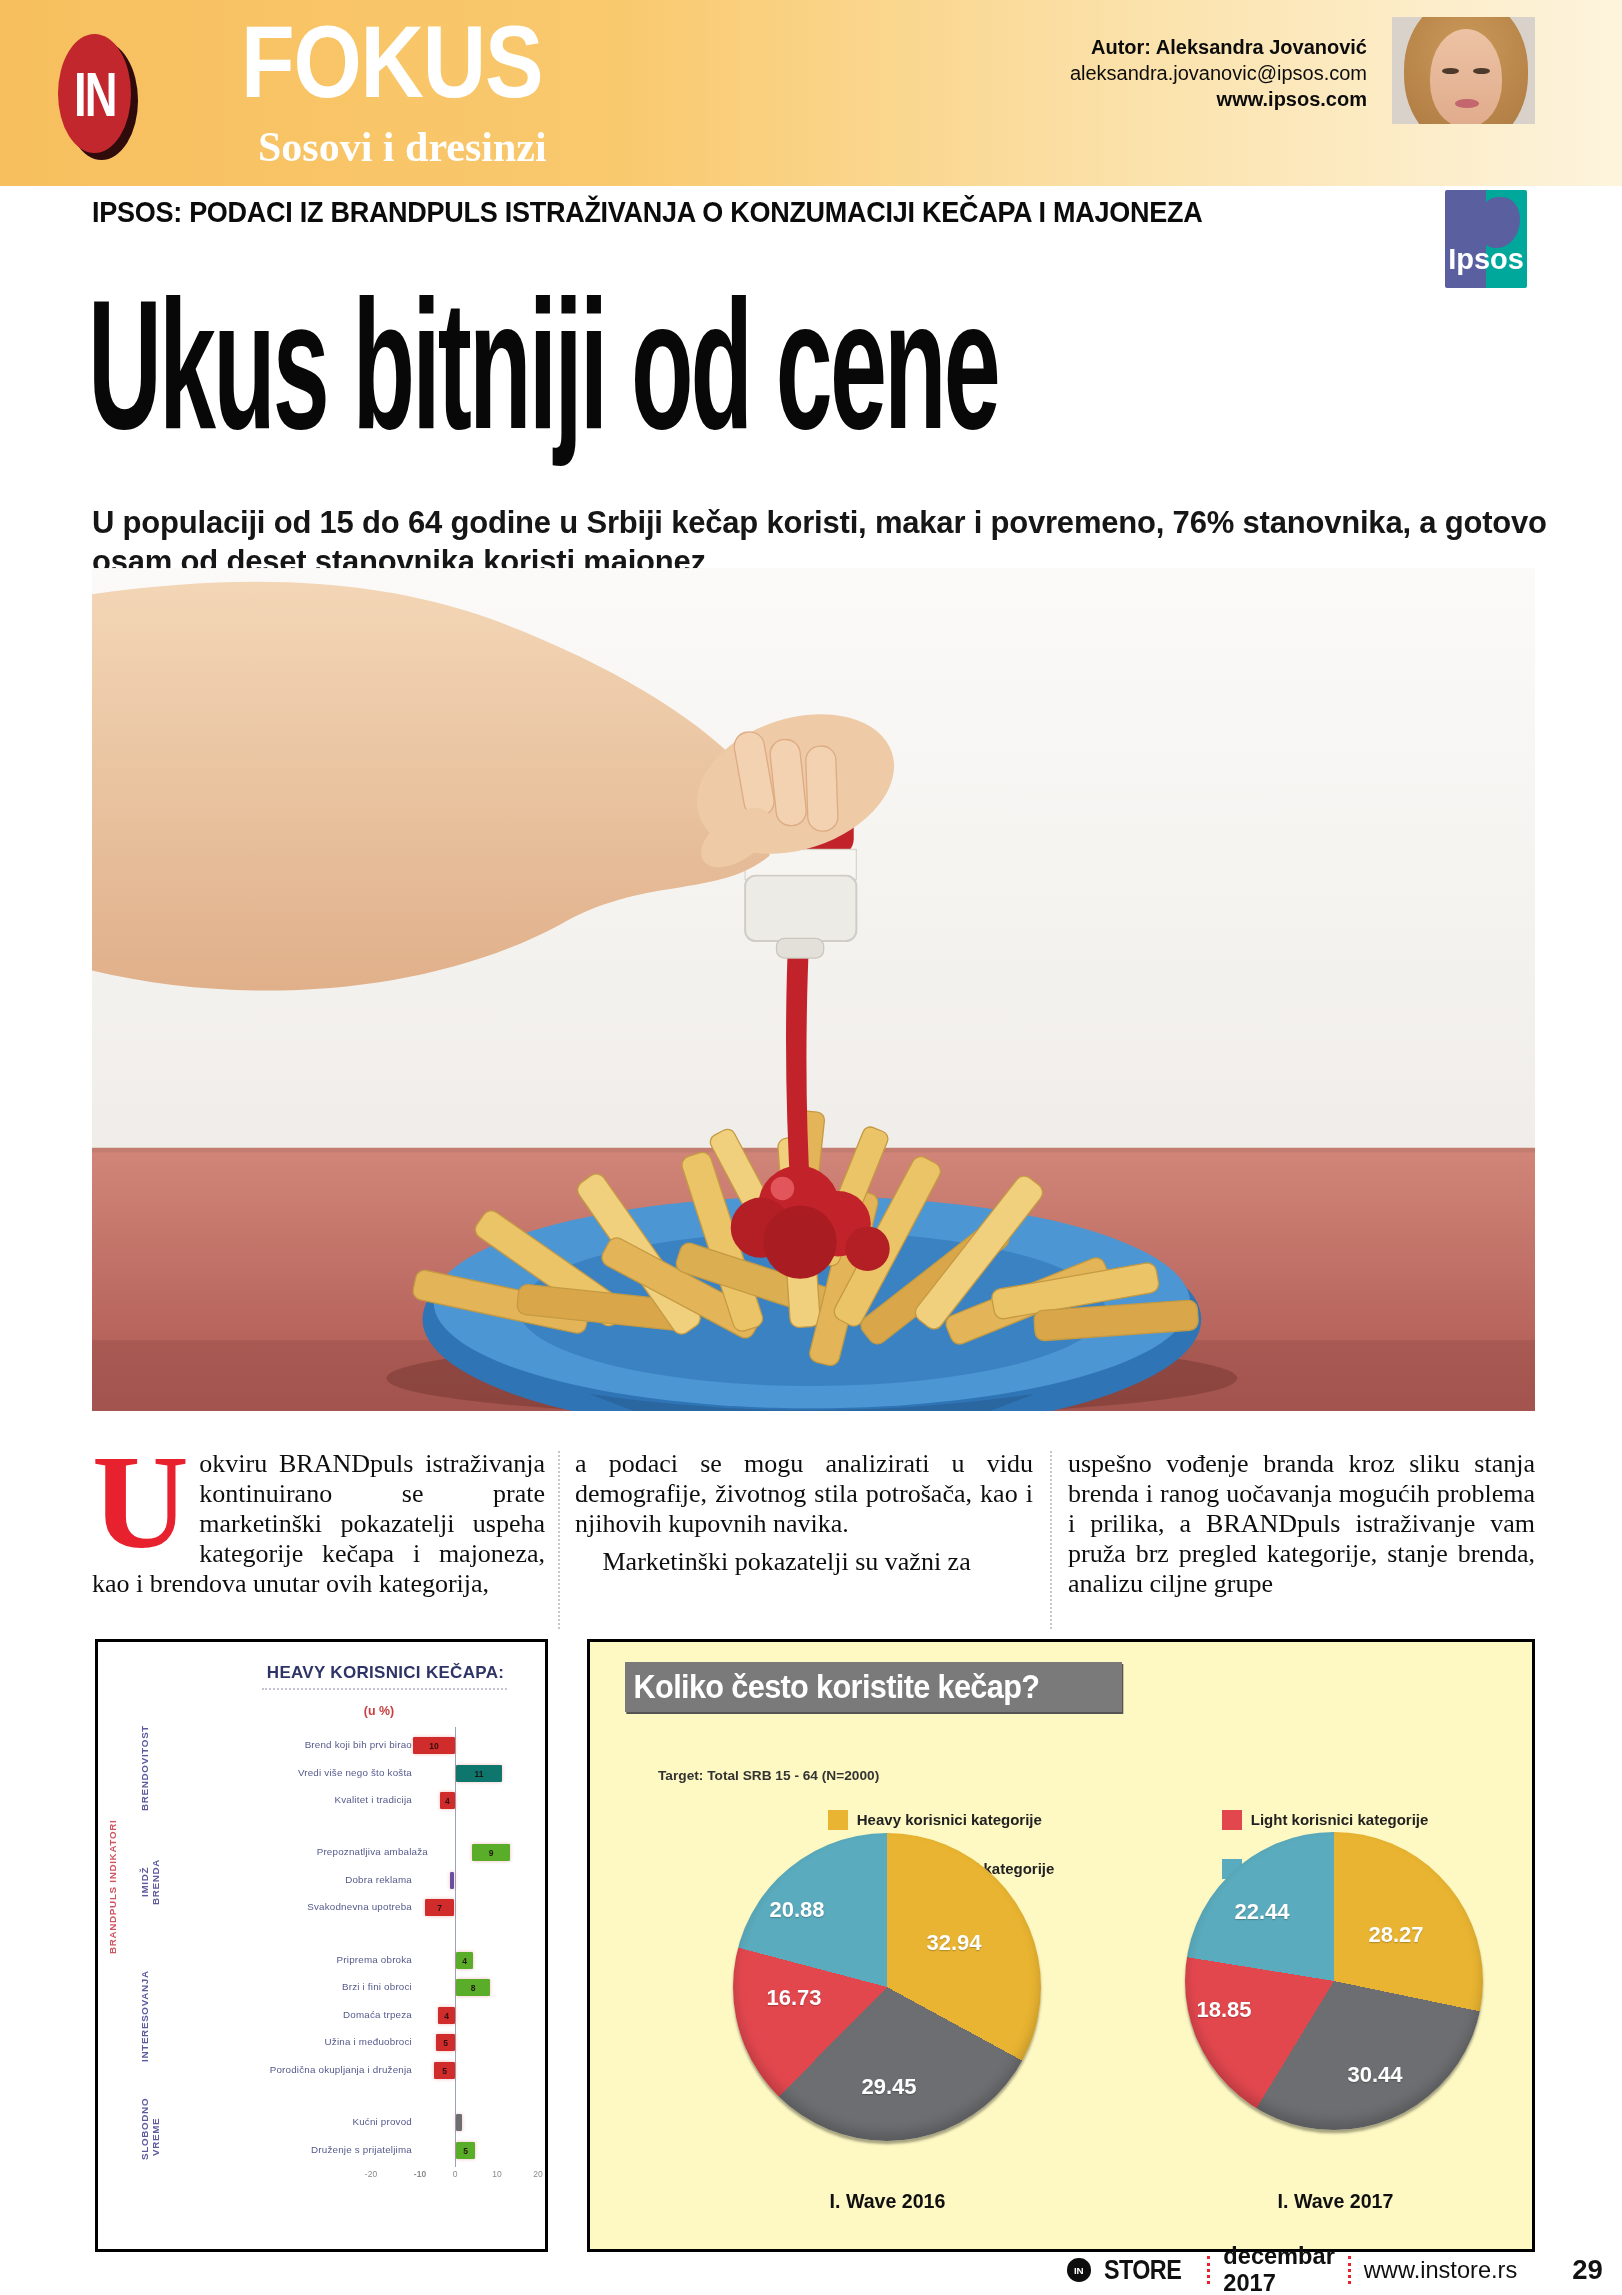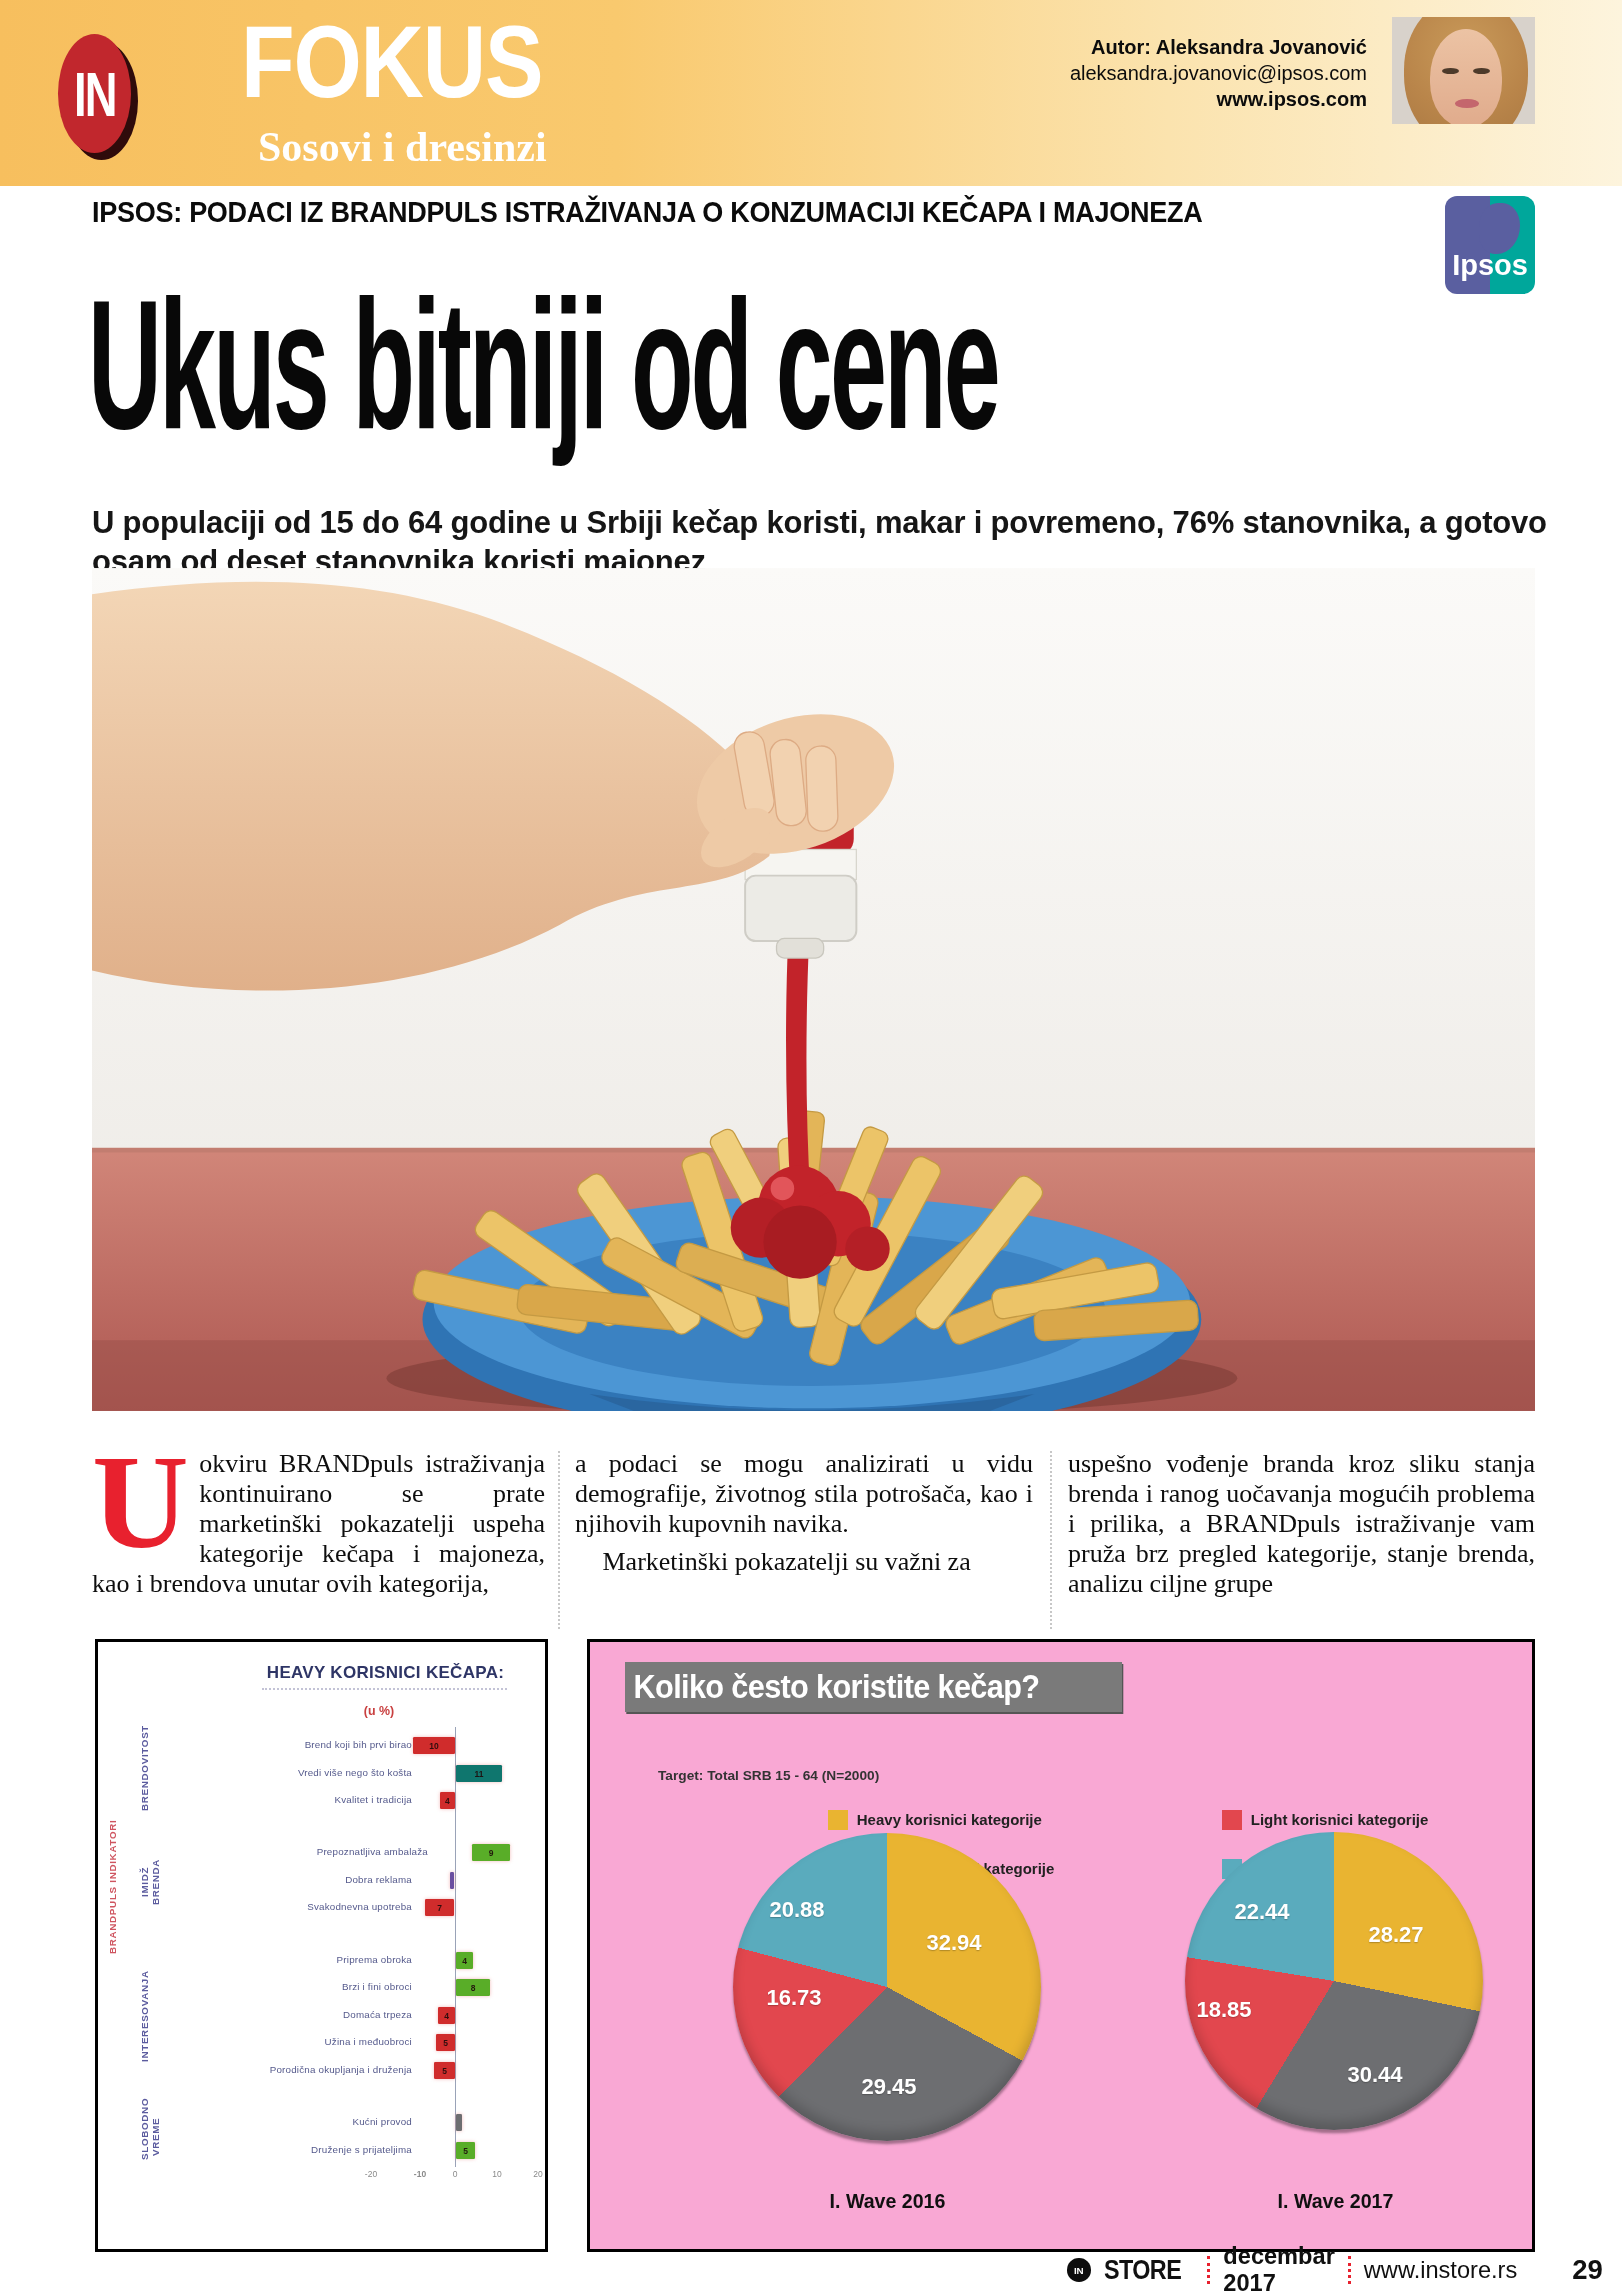--- a/index.html
+++ b/index.html
@@ -23,21 +23,21 @@
   .portrait .hair{position:absolute;left:11.8px;top:-19.6px;width:124px;height:151px;border-radius:48%;
         background:radial-gradient(circle at 50% 35%,#c99a59 0%,#b9854a 55%,#a87741 100%);}
   .portrait .face{position:absolute;left:38px;top:11.8px;width:72px;height:98px;border-radius:50% 50% 46% 46%;
         background:linear-gradient(180deg,#ecc3a4,#e0ab8c);}
   .portrait .eye{position:absolute;width:17px;height:5.9px;border-radius:50%;background:#4d3a2a;top:51px;}
   .portrait .e1{left:50px;} .portrait .e2{left:81px;}
   .portrait .lips{position:absolute;left:63px;top:82px;width:23.6px;height:8.5px;border-radius:50%;background:#c4666d;}
   
   .kicker{position:absolute;left:92px;top:195px;font-size:30px;font-weight:900;color:#0b0b0b;
         transform:scaleX(.9);transform-origin:left top;letter-spacing:-0.3px;}
-  .ipsos-logo{position:absolute;left:1445px;top:196px;width:90px;height:98px;border-radius:12px;overflow:hidden;}
+  .ipsos-logo{position:absolute;left:1445px;top:190px;width:82px;height:98px;border-radius:2px;overflow:hidden;}
   .ipsos-logo .lhalf{position:absolute;left:0;top:0;width:50%;height:100%;background:#5a5fa0;}
   .ipsos-logo .rhalf{position:absolute;right:0;top:0;width:50%;height:100%;background:#00a79b;}
   .ipsos-logo .sil{position:absolute;left:34px;top:6.5px;width:41px;height:51px;border-radius:50% 46% 60% 40%;background:#5a5fa0;}
   .ipsos-logo .word{position:absolute;left:0;right:0;top:55px;text-align:center;color:#fff;
         font-weight:bold;font-size:29px;line-height:1;}
   
   .title{position:absolute;left:88px;top:267px;font-size:183px;font-weight:900;color:#080808;
         line-height:196px;letter-spacing:-5.2px;transform:scaleX(.56);transform-origin:left top;white-space:nowrap;}
   .lede{position:absolute;left:92px;top:503px;width:1456px;font-size:31px;font-weight:bold;
         color:#161616;line-height:39px;letter-spacing:-0.2px;}
@@ -68,21 +68,21 @@
         color:#555a8c;filter:blur(0.7px);letter-spacing:0.2px;}
   .lc-bar{position:absolute;top:1.3px;height:17px;border-radius:1.3px;box-shadow:0 0 3.9px rgba(220,60,60,.35);}
   .lc-val{position:absolute;left:0;right:0;top:3.3px;text-align:center;font-size:8.5px;font-weight:bold;
         color:rgba(30,10,10,.9);filter:blur(0.7px);}
   .lc-tick{position:absolute;top:442px;transform:translateX(-50%);font-size:8.5px;color:#8a8a8a;filter:blur(0.4px);}
   .lc-section{position:absolute;left:41px;writing-mode:vertical-rl;transform:rotate(180deg);
         text-align:center;font-size:9.8px;font-weight:bold;color:#5b5b9e;letter-spacing:0.7px;filter:blur(0.7px);}
   .lc-side{position:absolute;left:9.2px;top:147px;height:196px;writing-mode:vertical-rl;transform:rotate(180deg);
         text-align:center;font-size:9.8px;font-weight:bold;color:#cf5560;letter-spacing:0.7px;filter:blur(0.7px);}
   
-  .rchart{position:absolute;left:587px;top:1639px;width:948px;height:613px;border:3.3px solid #000;background:#f9a8d4;box-sizing:border-box;}
+  .rchart{position:absolute;left:587px;top:1639px;width:948px;height:613px;border:3.3px solid #000;background:#fef9c3;box-sizing:border-box;}
   .rc-titlebar{position:absolute;left:35px;top:19.6px;width:497px;height:50px;background:#7a7a7a;
         box-shadow:1.3px 2px 0 #555;display:flex;align-items:center;}
   .rc-titlebar span{color:#fff;font-weight:900;font-size:33px;letter-spacing:-0.7px;padding-left:9.2px;
         transform:scaleX(.93);transform-origin:left center;filter:blur(0.5px);white-space:nowrap;}
   .rc-target{position:absolute;left:68px;top:126px;font-size:13.7px;font-weight:bold;color:#333;filter:blur(0.6px);}
   .rc-leg{position:absolute;display:flex;align-items:center;gap:9.2px;}
   .rc-leg .sw{width:19.6px;height:19.6px;flex:0 0 auto;}
   .rc-leg .lb{font-size:15px;font-weight:bold;color:#222;filter:blur(0.5px);white-space:nowrap;}
   .pie{position:absolute;border-radius:50%;box-shadow:0 3.3px 2.6px rgba(0,0,0,.35), inset 0 -7.9px 11.8px rgba(0,0,0,.18);}
   .pie-val{position:absolute;transform:translate(-50%,-50%);color:#fff;font-weight:bold;font-size:22px;

